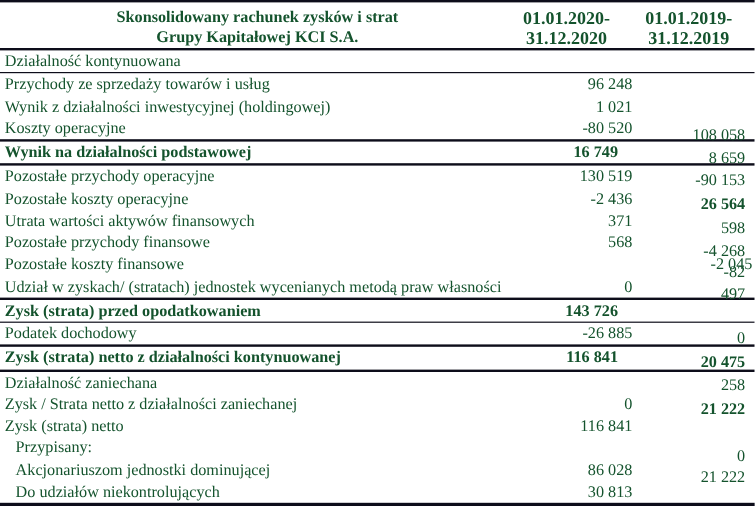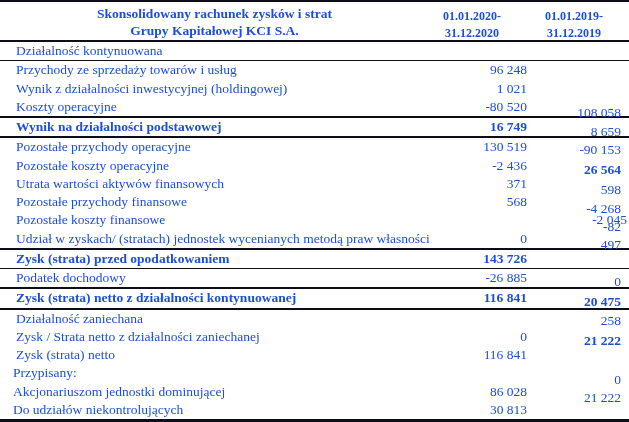--- a/index.html
+++ b/index.html
@@ -3,21 +3,21 @@
 <meta charset="utf-8">
 <style>
   html, body { margin: 0; padding: 0; background: #ffffff; }
   .table {
     width: 629px;
     height: 422px;
     box-sizing: border-box;
     border-top: 2px solid #0d0d1a;
     border-bottom: 3px solid #0d0d1a;
     font-family: "Liberation Serif", serif;
-    color: #1d4ed8;
+    color: #14532d;
     background: #ffffff;
     overflow: hidden;
   }
   .header {
     display: flex;
     height: 38px;
     border-bottom: 2px solid #0d0d1a;
     align-items: stretch;
   }
   .title {
@@ -26,47 +26,47 @@
     font-weight: bold;
     font-size: 13.5px;
     padding-top: 3px;
     line-height: 17px;
   }
   .period {
     width: 100px;
     box-sizing: border-box;
     text-align: center;
     font-weight: bold;
-    font-size: 12px;
+    font-size: 15px;
     padding-top: 6px;
     line-height: 17px;
   }
   .period.p1 { padding-right: 14px; }
   .period.p2 { padding-right: 10px; }
   .row {
     display: flex;
     height: 18.25px;
     line-height: 18.25px;
     font-size: 13.5px;
     align-items: stretch;
     white-space: nowrap;
   }
   .row .lbl {
     flex: 1;
-    padding-left: 16px;
+    padding-left: 4px;
     overflow: hidden;
   }
   .row .v {
     width: 100px;
     box-sizing: border-box;
     text-align: right;
   }
   .row .v1 { padding-right: 2px; }
   .row .v2 { padding-right: 8px; margin-top: 43px; }
-  .row.bold { font-weight: bold; }
+  .row.bold { font-weight: bold; gap: 12px; }
   .row.indent .lbl { padding-left: 13px; }
   .bb-thin  { border-bottom: 1px solid #0d0d1a; }
   .bb-thick { border-bottom: 2px solid #0d0d1a; }
   .v2bold { font-weight: bold; }
 </style>
 </head>
 <body>
 
 <div class="table">
 

